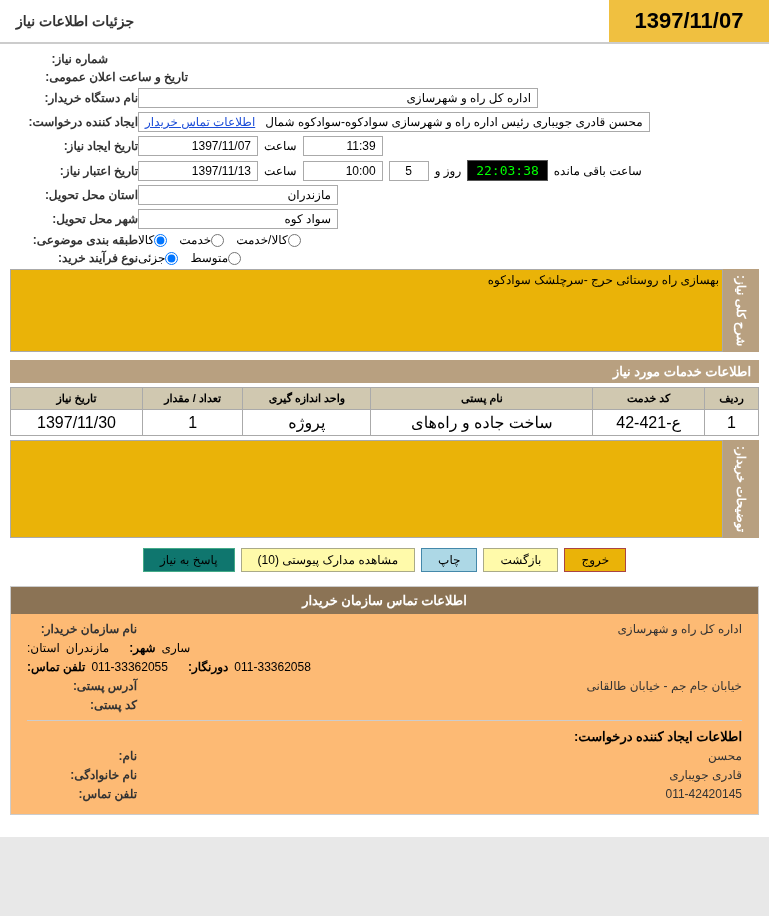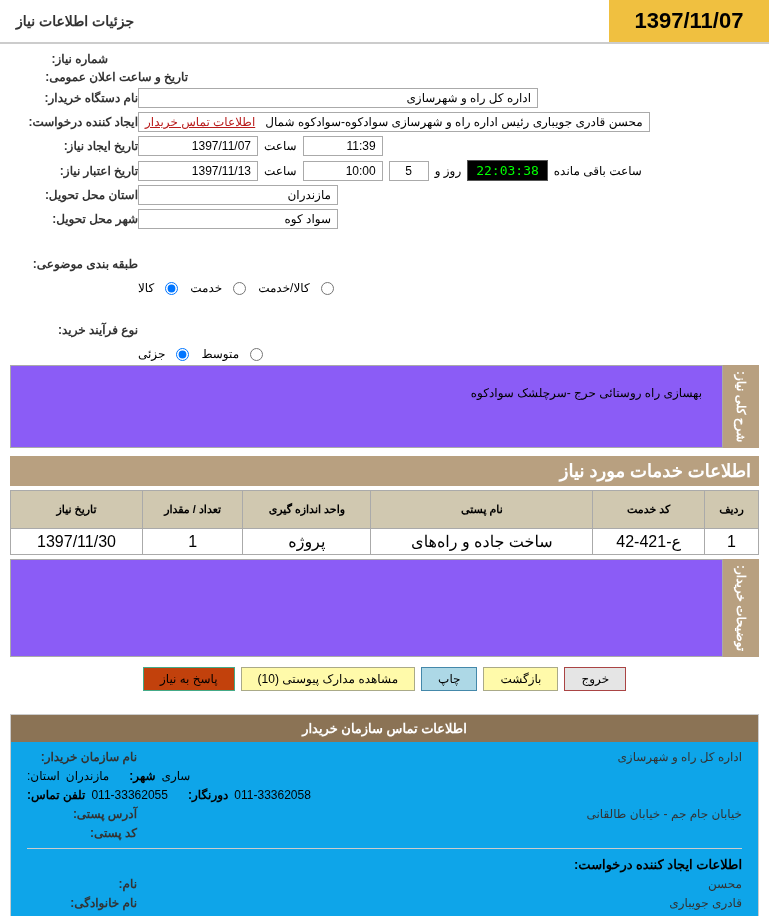--- a/index.html
+++ b/index.html
@@ -95,48 +95,47 @@
       background: #fff;
     }
     .radio-group {
       display: flex;
       align-items: center;
       gap: 12px;
     }
     .radio-item {
       display: flex;
       align-items: center;
-      gap: 11px;
-      margin-top: 48px;
+      gap: 0;
     }
     .link-blue {
-      color: #b91c1c;
+      color: #1d4ed8;
       text-decoration: underline;
       cursor: pointer;
     }
     
     .section-header {
       background: #b8a080;
       color: #fff;
       font-weight: bold;
       padding: 4px 8px;
       margin: 8px 0 4px 0;
       text-align: right;
-      font-size: 18px;
+      font-size: 13px;
     }
     
     .data-table {
       width: 100%;
       border-collapse: collapse;
       margin-bottom: 4px;
     }
     .data-table th {
       background: #d0c8b0;
       border: 1px solid #aaa;
-      padding: 12px 6px;
+      padding: 4px 6px;
       text-align: center;
       font-weight: bold;
       font-size: 11px;
     }
     .data-table td {
       border: 1px solid #aaa;
       padding: 3px 6px;
       text-align: center;
       font-size: 16px;
       background: #fff;
@@ -156,61 +155,61 @@
       display: flex;
       align-items: center;
       justify-content: center;
       min-width: 36px;
       font-size: 12px;
     }
     .notes-box {
       flex: 1;
       border: 1px solid #aaa;
       min-height: 60px;
-      padding: 20px;
-      background: #8b5cf6;
+      padding: 3px;
+      background: #eab308;
     }
     
     .buttons-row {
       display: flex;
       gap: 6px;
       justify-content: center;
       margin: 10px 0;
       direction: ltr;
     }
     .btn {
       padding: 4px 16px;
       cursor: pointer;
       font-size: 12px;
       border: 1px solid #888;
       font-family: Tahoma, Arial, sans-serif;
     }
     .btn-green {
-      background: #c2410c;
+      background: #0f766e;
       border-color: #4a8;
     }
     .btn-yellow {
       background: #fffaaa;
       border-color: #aa8;
     }
     .btn-blue {
       background: #add8e6;
       border-color: #48a;
     }
     .btn-red {
-      background: #e5e5e5;
+      background: #eab308;
       border-color: #a44;
       color: #000;
       text-align: right;
     }
     
     .contact-section {
-      background: #0ea5e9;
+      background: #fdba74;
       border: 1px solid #ccc;
-      margin: 23px 0;
+      margin: 14px 0;
     }
     .contact-header {
       background: #8b7355;
       color: #fff;
       font-weight: bold;
       font-size: 13px;
       padding: 6px 10px;
       text-align: center;
     }
     .contact-body {

